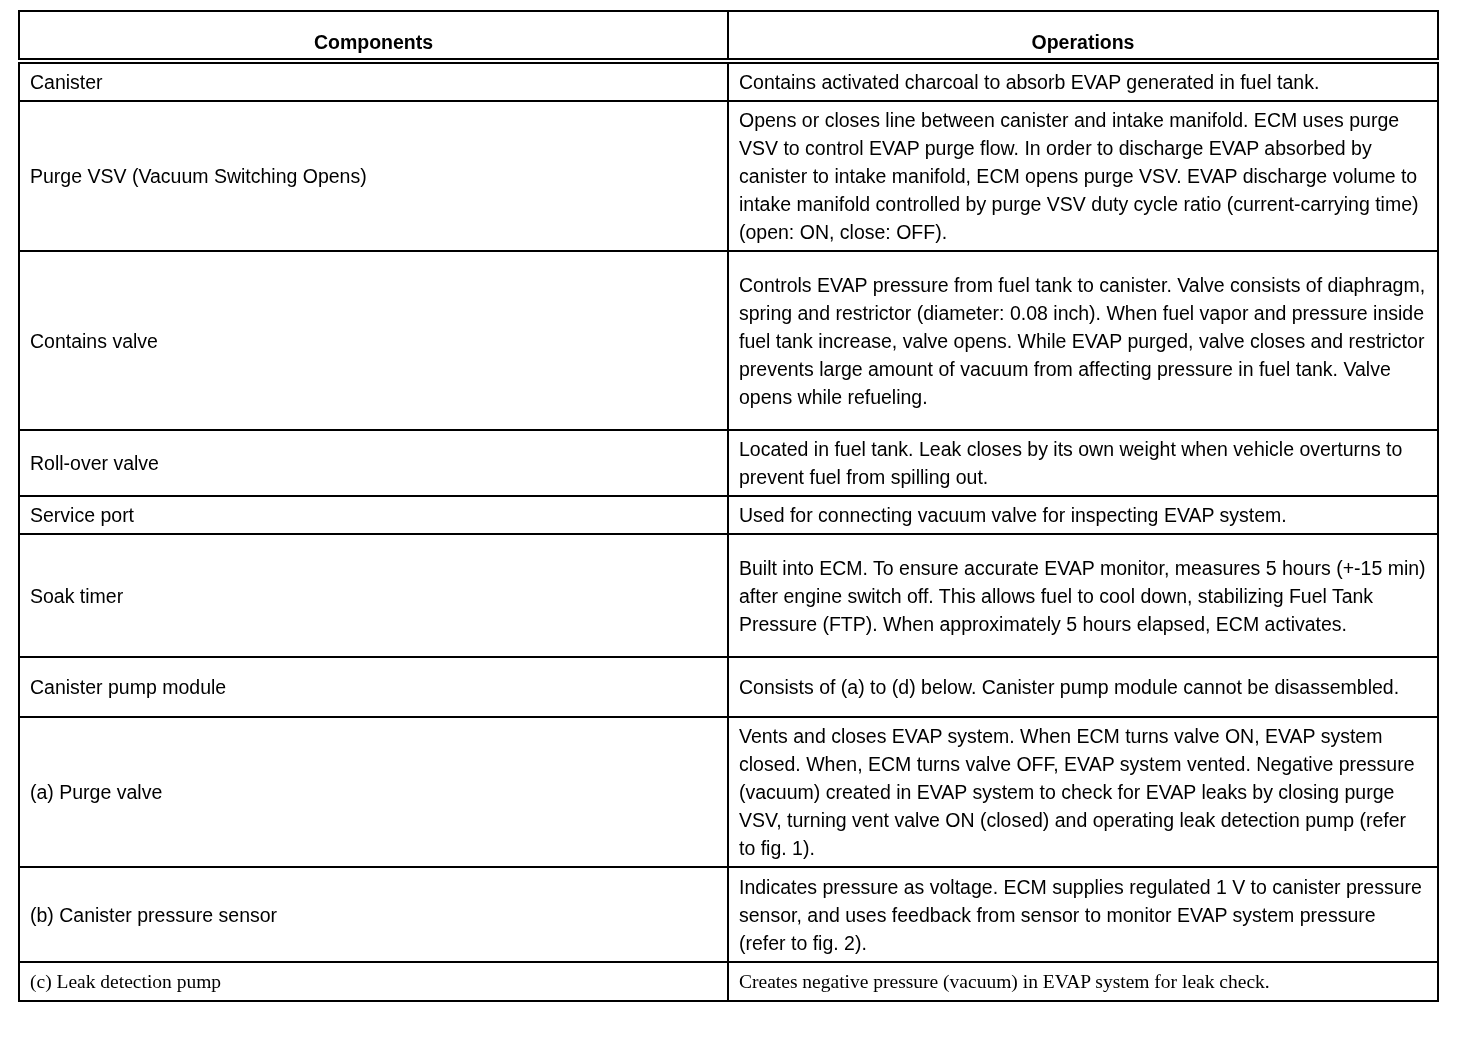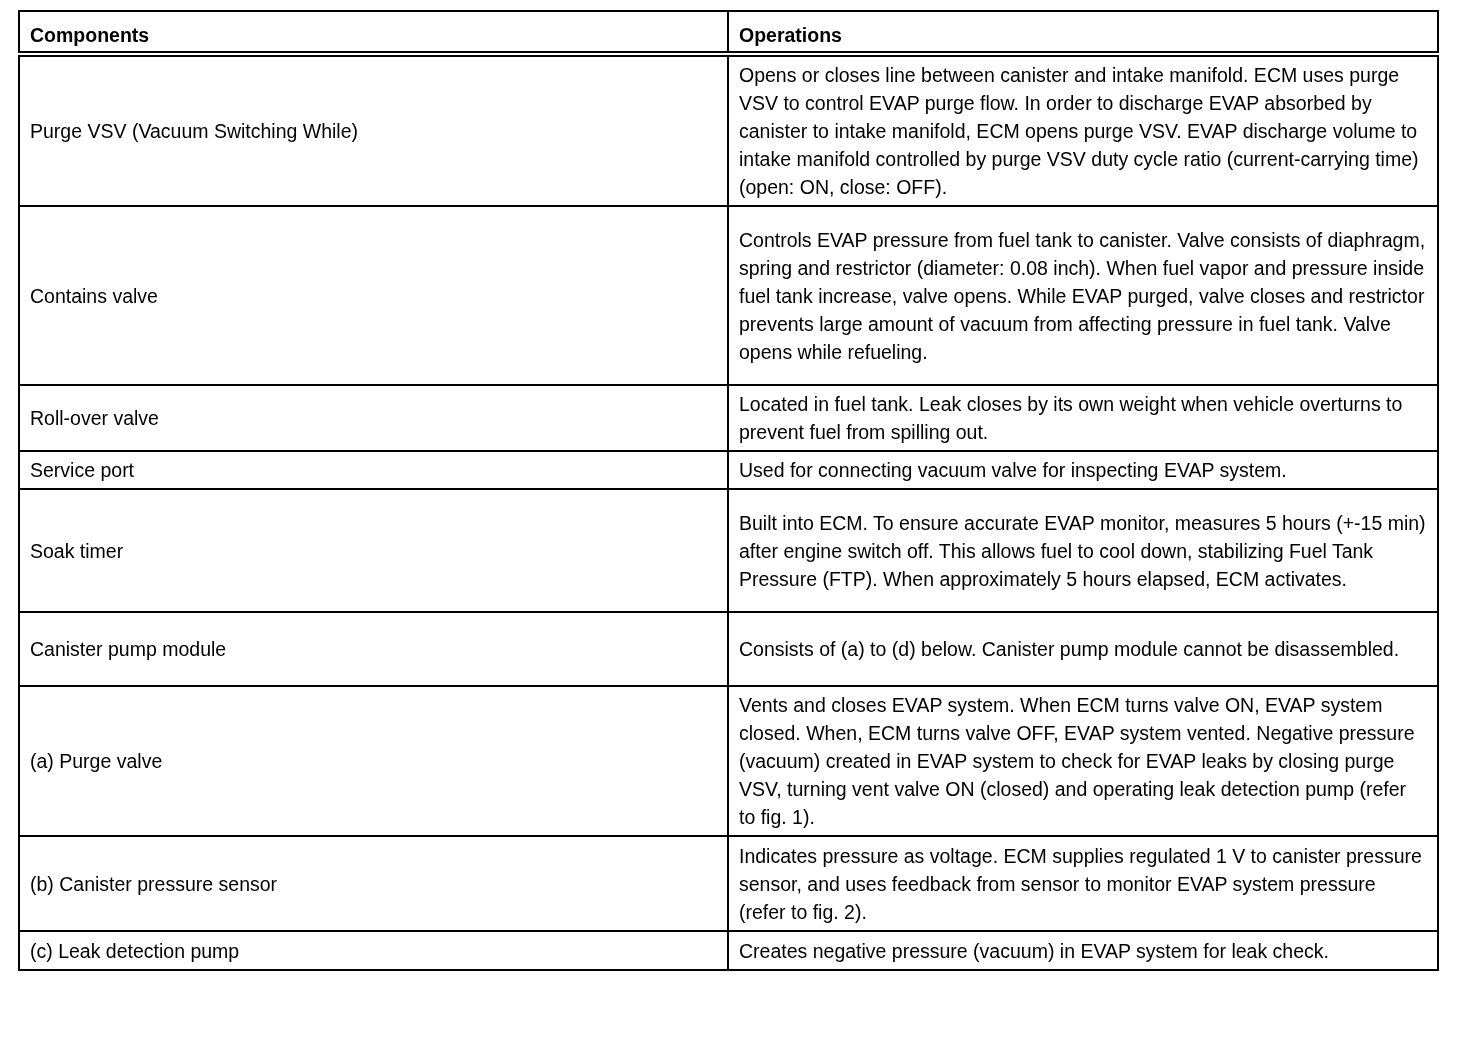--- a/index.html
+++ b/index.html
@@ -1,68 +1,72 @@
 <!DOCTYPE html>
 <html><head>
 <meta charset="utf-8">
 <style>
   html, body { margin: 0; padding: 0; background: #ffffff; }
   body { width: 1472px; height: 1056px; position: relative; overflow: hidden; font-family: "Liberation Sans", sans-serif; color: #000; }
   .tbl { position: absolute; left: 18px; top: 10px; width: 1419px; border-collapse: collapse; table-layout: fixed; }
   .tbl td, .tbl th { border: 2px solid #000; vertical-align: middle; font-size: 19.5px; line-height: 28px; padding: 0 10px; text-align: left; }
   .tbl col.c1 { width: 709px; }
   .tbl col.c2 { width: 710px; }
-  .tbl thead th { font-weight: bold; height: 33px; border-bottom: 6px double #000; padding-top: 6px; }
+  .tbl thead th { font-weight: bold; text-align: center; height: 33px; border-bottom: 6px double #000; padding-top: 13px; }
   .tbl td.op { padding-top: 4px; padding-bottom: 4px; }
 </style>
 </head>
 <body>
 
 <table class="tbl">
   <colgroup>
       <col class="c1">
       <col class="c2">
     </colgroup>
   <thead>
     <tr>
       <th>Components</th>
       <th>Operations</th>
     </tr>
   </thead>
   <tbody id="tbody">
+    <tr style="height: 39px;">
+        <td>Canister</td>
+        <td class="op">Contains activated charcoal to absorb EVAP generated in fuel tank.</td>
+      </tr>
     <tr style="height: 150px;">
-        <td>Purge VSV (Vacuum Switching While)</td>
+        <td>Purge VSV (Vacuum Switching Opens)</td>
         <td class="op">Opens or closes line between canister and intake manifold. ECM uses purge VSV to control EVAP purge flow. In order to discharge EVAP absorbed by canister to intake manifold, ECM opens purge VSV. EVAP discharge volume to intake manifold controlled by purge VSV duty cycle ratio (current-carrying time) (open: ON, close: OFF).</td>
       </tr>
     <tr style="height: 179px;">
         <td>Contains valve</td>
         <td class="op">Controls EVAP pressure from fuel tank to canister. Valve consists of diaphragm, spring and restrictor (diameter: 0.08 inch). When fuel vapor and pressure inside fuel tank increase, valve opens. While EVAP purged, valve closes and restrictor prevents large amount of vacuum from affecting pressure in fuel tank. Valve opens while refueling.</td>
       </tr>
     <tr style="height: 66px;">
         <td>Roll-over valve</td>
         <td class="op">Located in fuel tank. Leak closes by its own weight when vehicle overturns to prevent fuel from spilling out.</td>
       </tr>
     <tr style="height: 32px;">
         <td>Service port</td>
         <td class="op">Used for connecting vacuum valve for inspecting EVAP system.</td>
       </tr>
     <tr style="height: 123px;">
         <td>Soak timer</td>
         <td class="op">Built into ECM. To ensure accurate EVAP monitor, measures 5 hours (+-15 min) after engine switch off. This allows fuel to cool down, stabilizing Fuel Tank Pressure (FTP). When approximately 5 hours elapsed, ECM activates.</td>
       </tr>
-    <tr style="height: 74px;">
+    <tr style="height: 60px;">
         <td>Canister pump module</td>
         <td class="op">Consists of (a) to (d) below. Canister pump module cannot be disassembled.</td>
       </tr>
     <tr style="height: 149px;">
         <td>(a) Purge valve</td>
         <td class="op">Vents and closes EVAP system. When ECM turns valve ON, EVAP system closed. When, ECM turns valve OFF, EVAP system vented. Negative pressure (vacuum) created in EVAP system to check for EVAP leaks by closing purge VSV, turning vent valve ON (closed) and operating leak detection pump (refer to fig. 1).</td>
       </tr>
     <tr style="height: 95px;">
         <td>(b) Canister pressure sensor</td>
         <td class="op">Indicates pressure as voltage. ECM supplies regulated 1 V to canister pressure sensor, and uses feedback from sensor to monitor EVAP system pressure (refer to fig. 2).</td>
       </tr>
-    <tr style="height: 39px;">
+    <tr style="height: 39px; font-family: Liberation Serif, serif;">
         <td>(c) Leak detection pump</td>
         <td class="op">Creates negative pressure (vacuum) in EVAP system for leak check.</td>
       </tr>
   </tbody>
 </table>
 
 </body></html>

